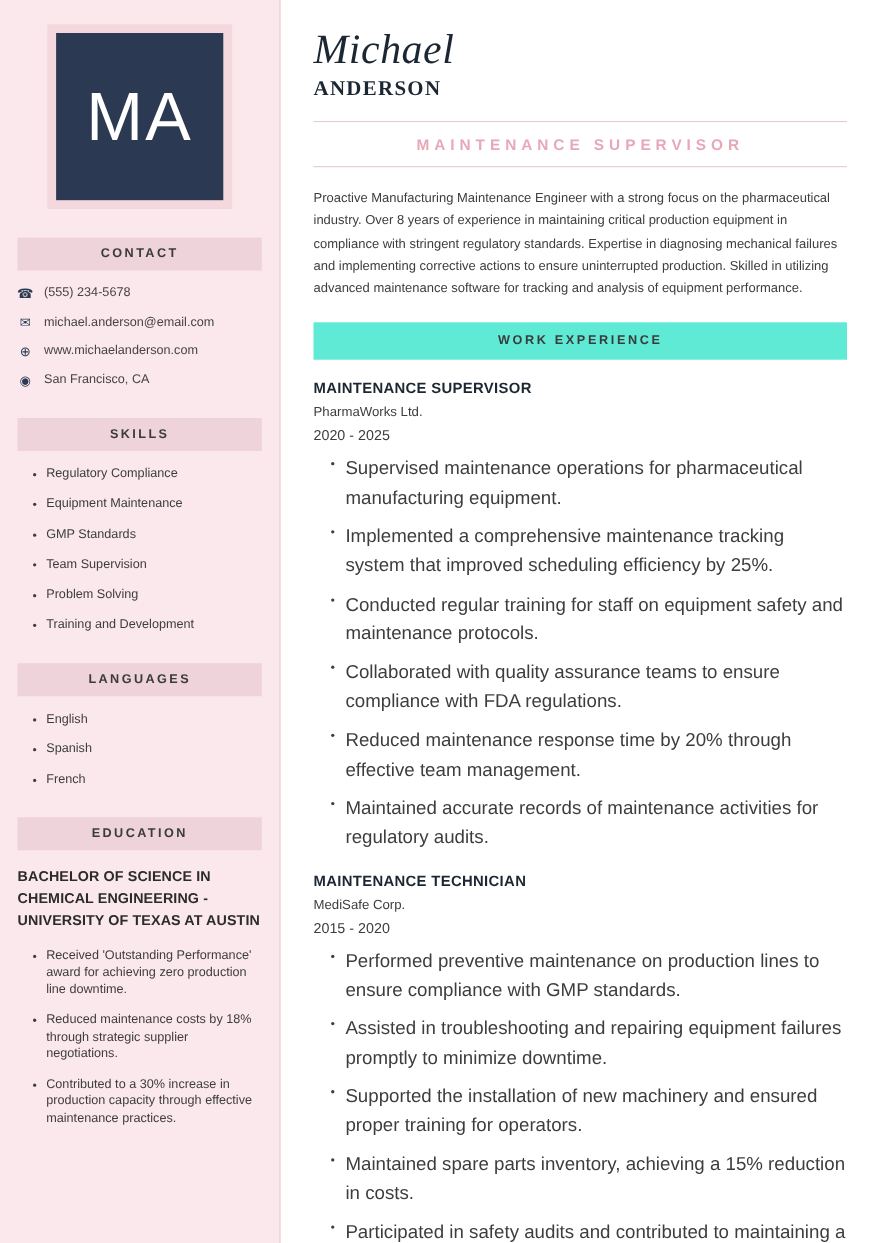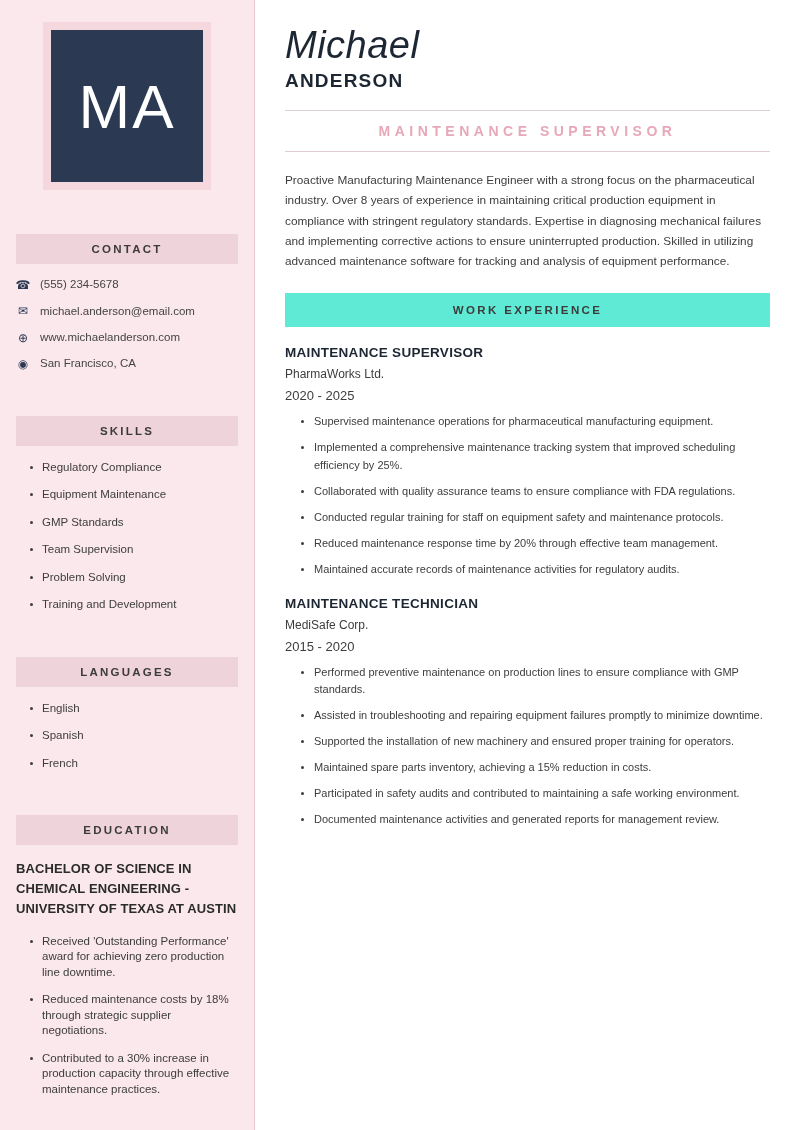--- a/index.html
+++ b/index.html
@@ -45,21 +45,21 @@
     color: #ffffff;
     display: flex;
     align-items: center;
     justify-content: center;
     font-size: 62px;
     letter-spacing: 2px;
     font-family: "Liberation Sans", sans-serif;
     font-weight: 400;
   }
   .sec-head {
-    margin: 44px 16px 0 16px;
+    margin: 26px 16px 0 16px;
     background: #eed3da;
     text-align: center;
     font-size: 11.5px;
     font-weight: bold;
     letter-spacing: 2.2px;
     color: #3b3b3b;
     padding: 9px 0;
   }
   .contact-list {
     margin: 14px 16px 0 16px;
@@ -116,33 +116,34 @@
     line-height: 1.55;
     letter-spacing: 0.1px;
   }
   
   .main {
     flex: 1;
     padding: 26px 30px 0 30px;
     box-sizing: border-box;
   }
   .name-script {
-    font-family: Liberation Sans, sans-serif;
+    font-family: Liberation Serif, serif;
     font-style: italic;
     font-size: 38px;
     color: #1d2733;
     line-height: 1;
     letter-spacing: 0.5px;
   }
   .name-last {
     font-size: 19px;
     font-weight: bold;
     letter-spacing: 1.2px;
     color: #1d2733;
     margin-top: 6px;
+    font-family: Liberation Serif, serif;
   }
   .job-title {
     margin-top: 18px;
     border-top: 1px solid #e0cdd3;
     border-bottom: 1px solid #e0cdd3;
     padding: 12px 0;
     text-align: center;
     color: #e7a8b8;
     font-size: 14px;
     font-weight: bold;
@@ -184,21 +185,21 @@
     font-size: 13px;
     color: #3d3d3d;
   }
   .job ul {
     margin: 10px 0 0 0;
     padding: 0 0 0 16px;
     list-style: none;
   }
   .job ul li {
     position: relative;
-    font-size: 11px;
+    font-size: 17px;
     line-height: 1.55;
     color: #3d3d3d;
     margin-bottom: 9px;
     padding-left: 13px;
   }
   .job ul li::before {
     content: "";
     position: absolute;
     left: 0;
     top: 7px;
@@ -278,22 +279,22 @@
 
     <div class="main-sec-head">WORK EXPERIENCE</div>
 
     <section class="job">
       <h3>MAINTENANCE SUPERVISOR</h3>
       <div class="company">PharmaWorks Ltd.</div>
       <div class="dates">2020 - 2025</div>
       <ul>
         <li>Supervised maintenance operations for pharmaceutical manufacturing equipment.</li>
         <li>Implemented a comprehensive maintenance tracking system that improved scheduling efficiency by 25%.</li>
+        <li>Conducted regular training for staff on equipment safety and maintenance protocols.</li>
         <li>Collaborated with quality assurance teams to ensure compliance with FDA regulations.</li>
-        <li>Conducted regular training for staff on equipment safety and maintenance protocols.</li>
         <li>Reduced maintenance response time by 20% through effective team management.</li>
         <li>Maintained accurate records of maintenance activities for regulatory audits.</li>
       </ul>
     </section>
 
     <section class="job">
       <h3>MAINTENANCE TECHNICIAN</h3>
       <div class="company">MediSafe Corp.</div>
       <div class="dates">2015 - 2020</div>
       <ul>

